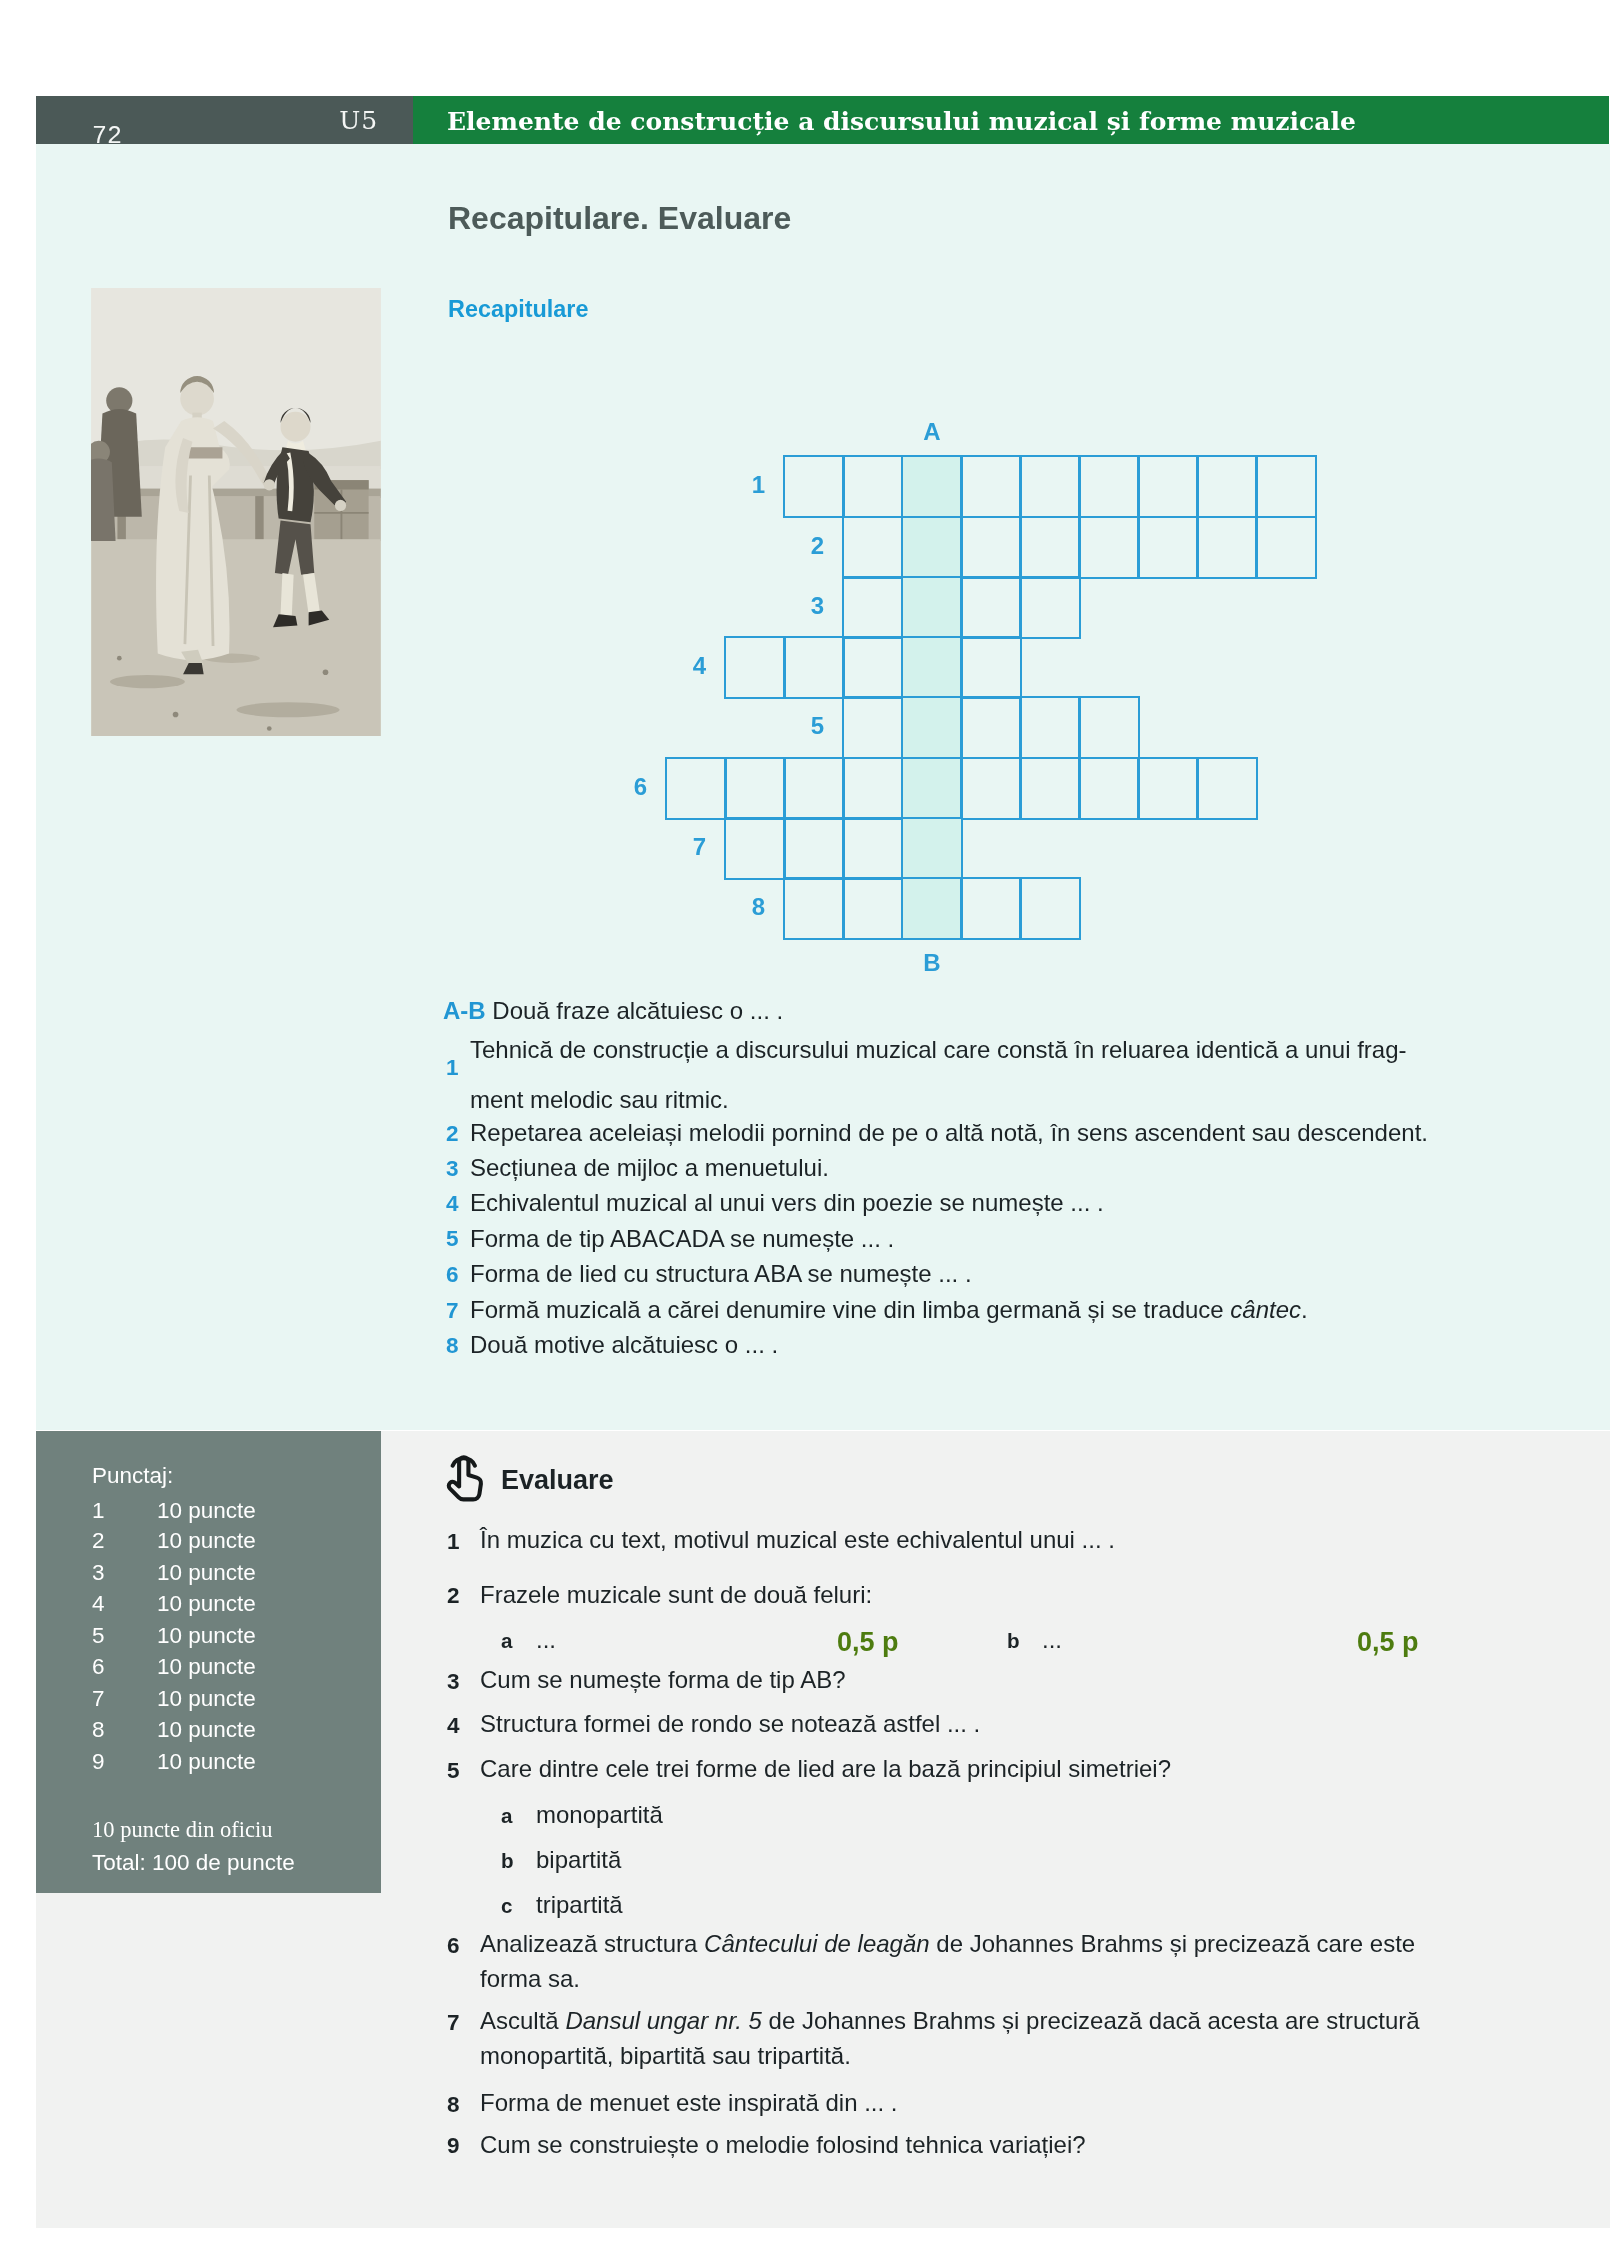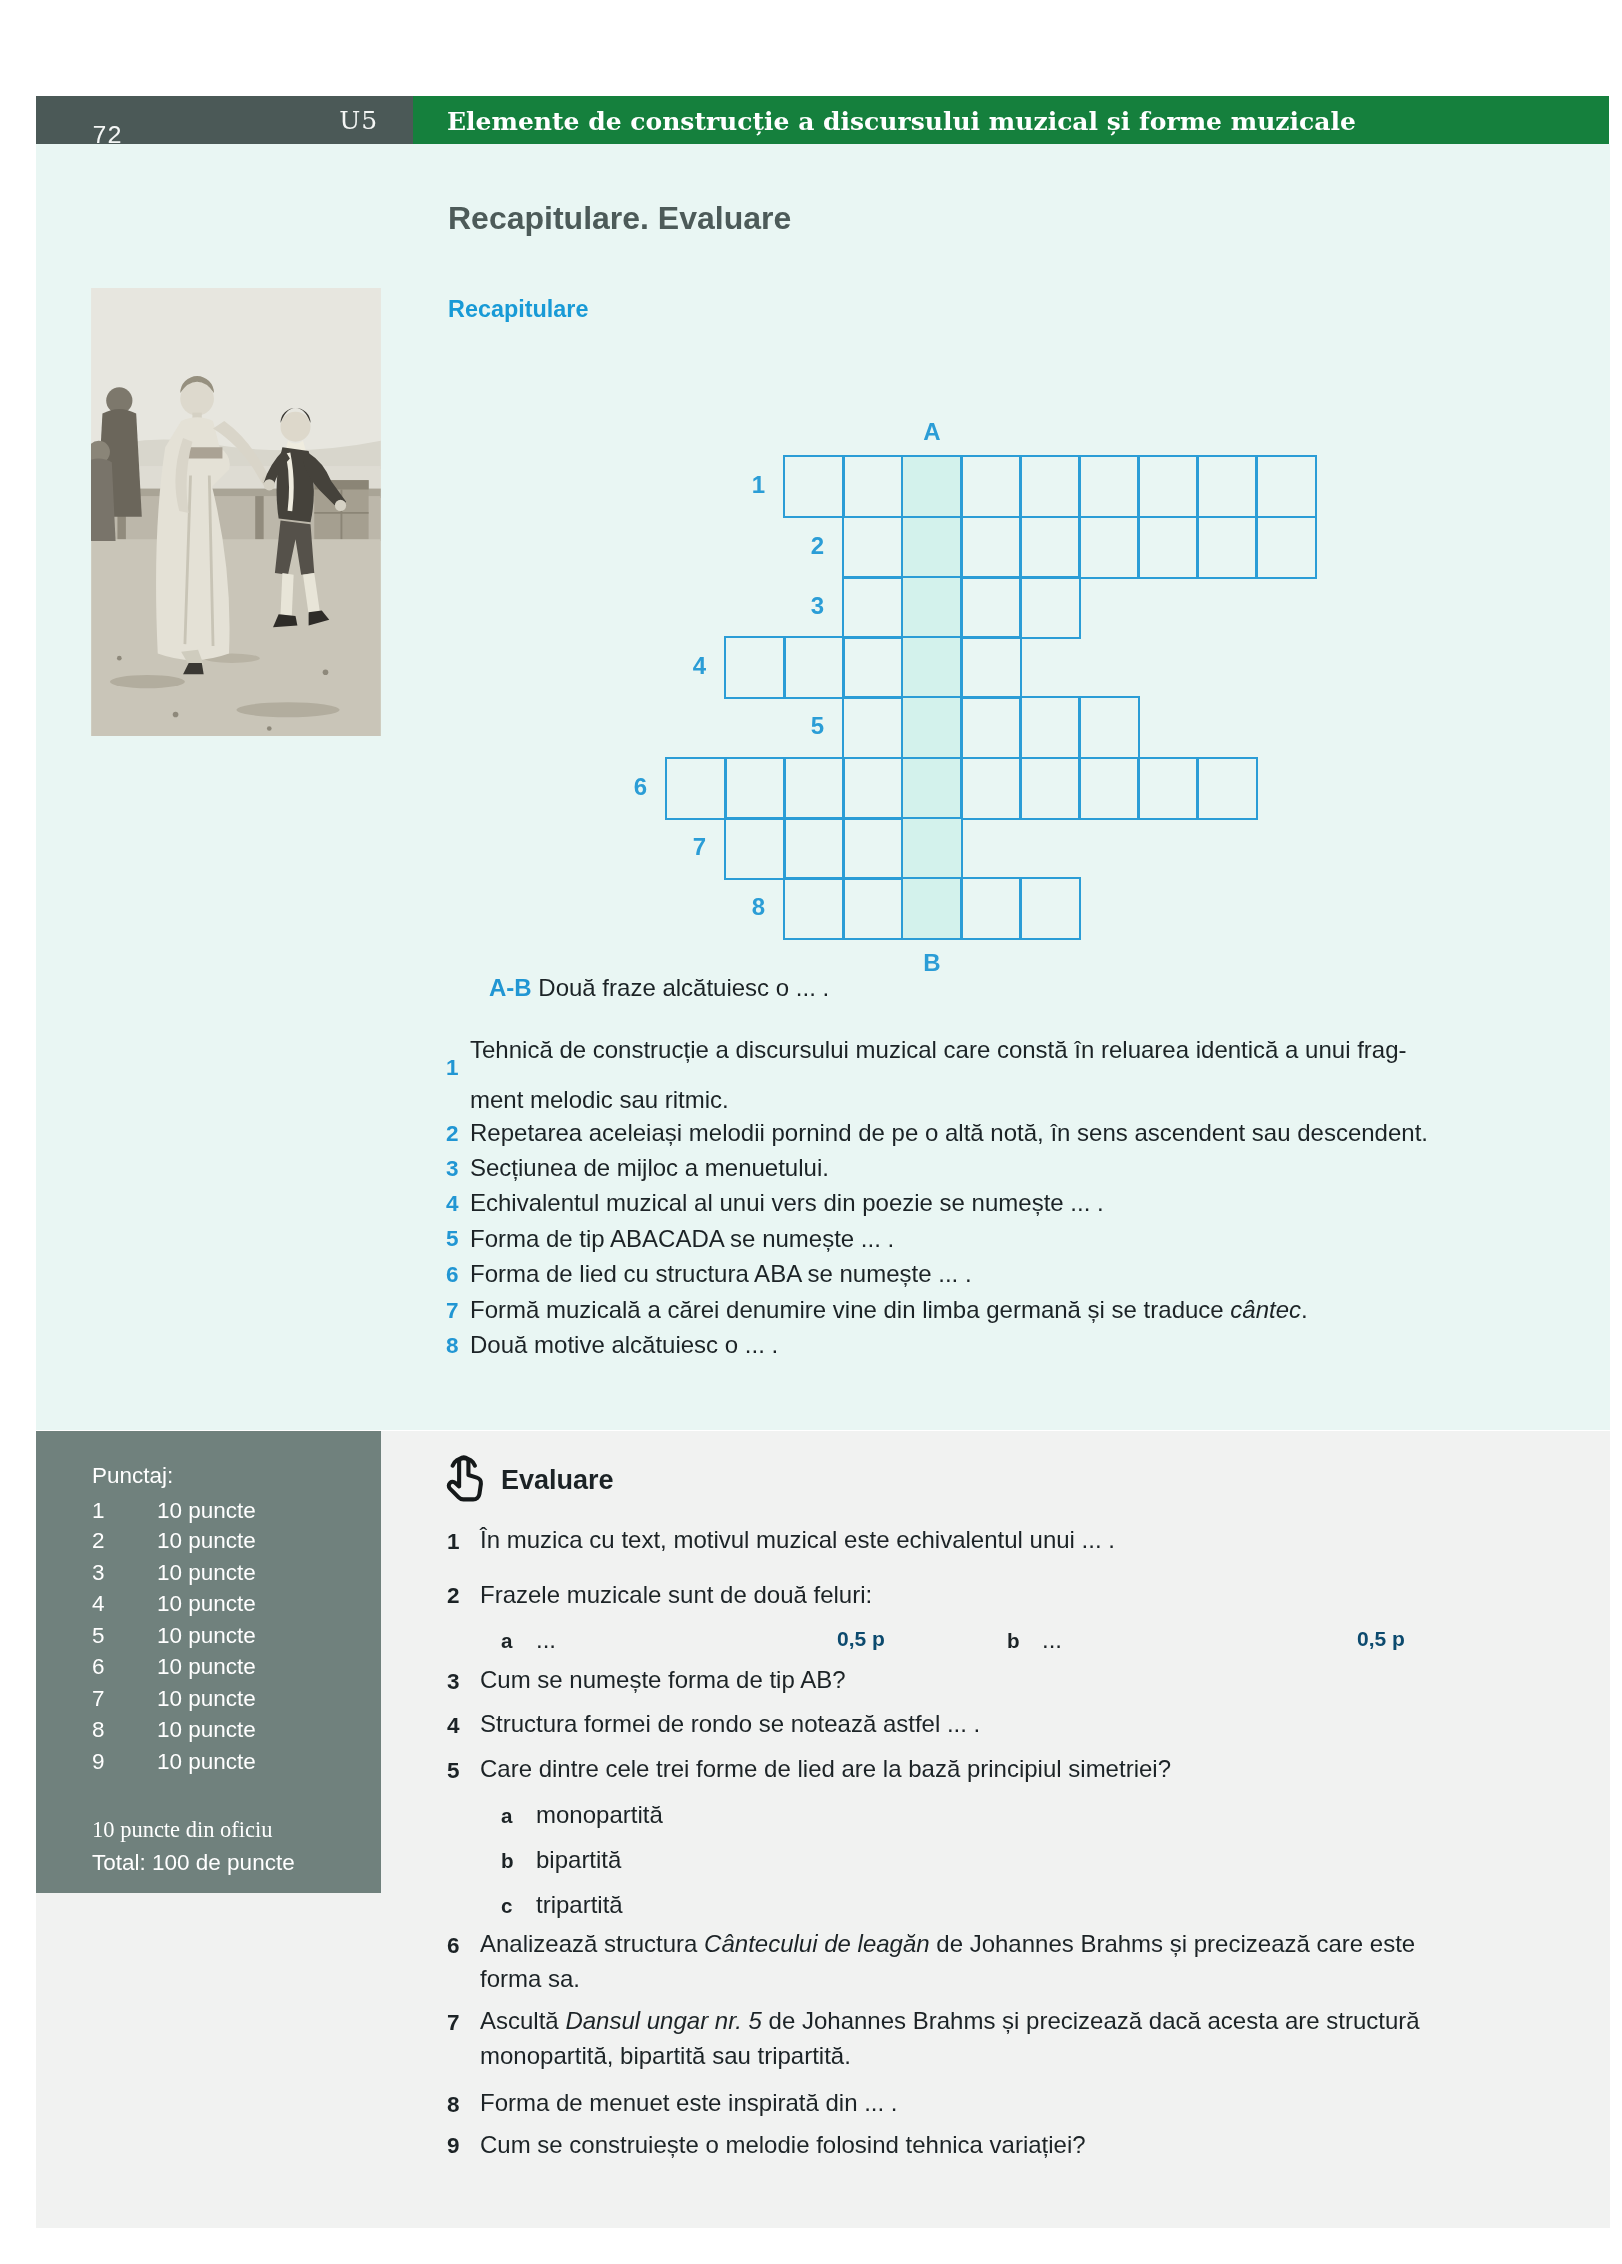--- a/index.html
+++ b/index.html
@@ -32,21 +32,21 @@
   .ab-marker{color:#2196d3;font-weight:bold;}
   em{}
   
   .score-box{left:36px;top:1431px;width:345px;height:462px;background:#70817d;color:#ffffff;}
   .score-line{position:absolute;font-size:22.5px;color:#ffffff;white-space:nowrap;}
   
   .eval-head{left:501px;top:1465px;font-size:27px;font-weight:bold;color:#1c2326;white-space:nowrap;}
   .q-line{position:absolute;font-size:24px;color:#1c2326;white-space:nowrap;}
   .q-num{position:absolute;font-size:22.5px;color:#1c2326;font-weight:bold;}
   .opt-letter{position:absolute;font-size:20.6px;font-weight:bold;color:#1c2326;}
-  .pts{position:absolute;font-size:21px;font-weight:bold;color:#0c4a6e;white-space:nowrap;}
+  .pts{position:absolute;font-size:27px;font-weight:bold;color:#4d7c0f;white-space:nowrap;}
 </style>
 </head>
 <body>
 
 <div class="abs hdr-dark">
   <div class="abs hdr-num">72</div>
   <div class="abs hdr-unit">U5</div>
 </div>
 <div class="abs hdr-light">
   <div class="abs hdr-title">Elemente de construcție a discursului muzical și forme muzicale</div>
@@ -172,21 +172,21 @@
     <div class="cw-rownum" style="left: 718px; top: 877px; width: 47px; height: 60px; line-height: 60px;">8</div>
     <div class="cw-cell" style="left: 783px; top: 877px; width: 62px; height: 63px;"></div>
     <div class="cw-cell" style="left: 842px; top: 877px; width: 62px; height: 63px;"></div>
     <div class="cw-cell hl" style="left: 901px; top: 877px; width: 62px; height: 63px;"></div>
     <div class="cw-cell" style="left: 960px; top: 877px; width: 62px; height: 63px;"></div>
     <div class="cw-cell" style="left: 1019px; top: 877px; width: 62px; height: 63px;"></div>
     <div class="cw-ab" style="left: 901px; top: 418px; width: 62px;">A</div>
     <div class="cw-ab" style="left: 901px; top: 949px; width: 62px;">B</div>
   </div>
 
-<div class="clue-line" style="left:443px;top:974px;margin-left:46px;">
+<div class="clue-line" style="left:443px;top:997px;">
   <span class="ab-marker">A-B</span>
   <span> </span>
   <span>Două fraze alcătuiesc o ... .</span>
 </div>
 
 <div class="clue-num" style="left:446px;top:1055px;">1</div>
 <div class="clue-line" style="left:470px;top:1036px;">Tehnică de construcție a discursului muzical care constă în reluarea identică a unui frag-</div>
 <div class="clue-line" style="left:470px;top:1086px;">ment melodic sau ritmic.</div>
 
 <div class="clue-num" style="left:446px;top:1121px;">2</div>

